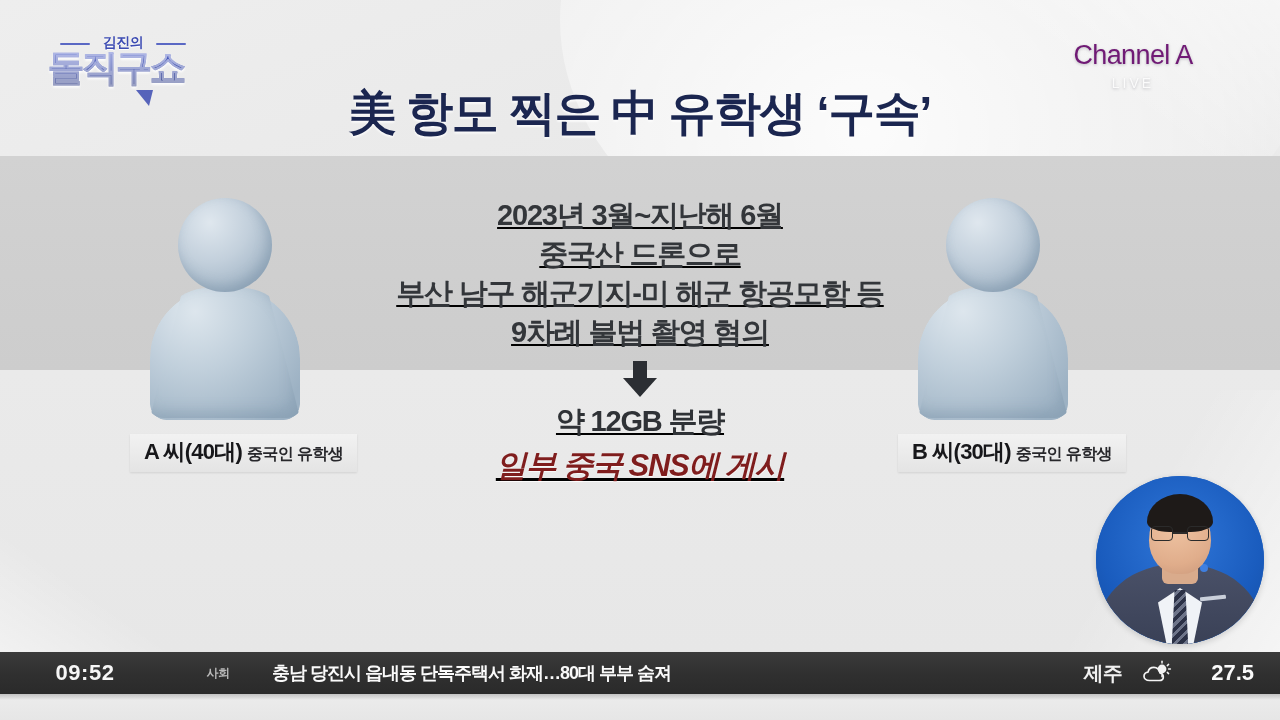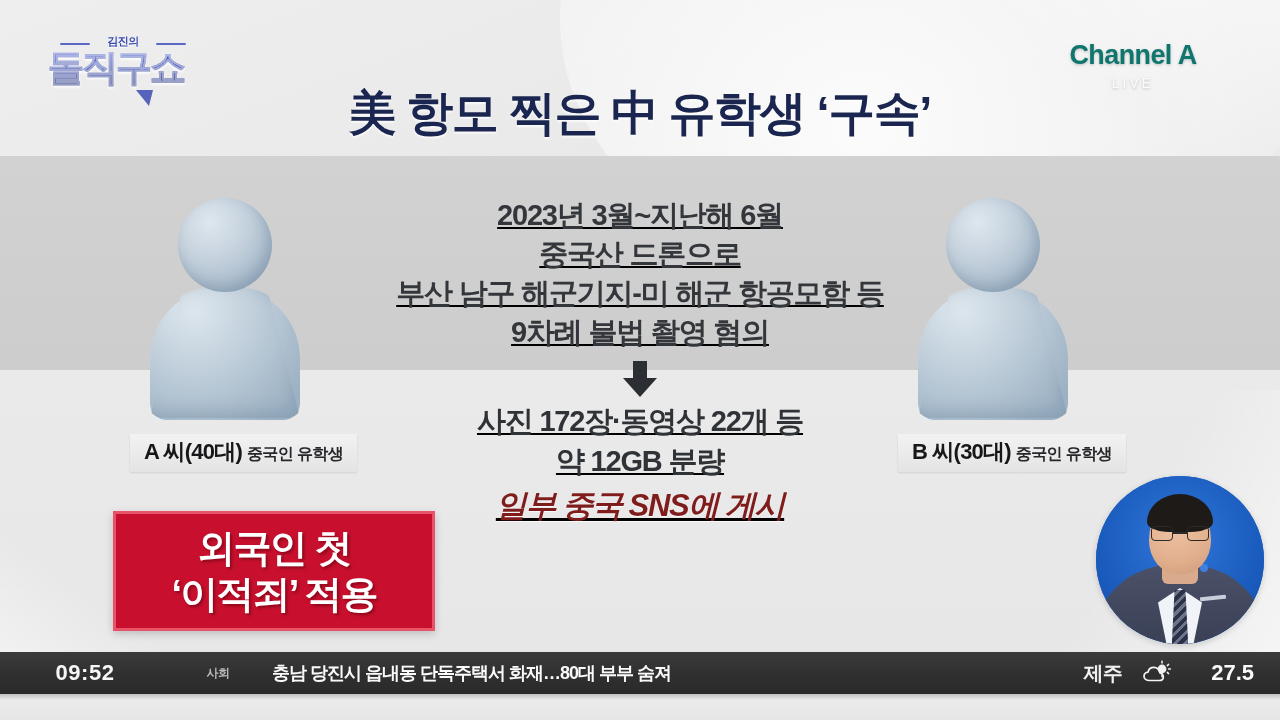--- a/index.html
+++ b/index.html
@@ -67,21 +67,21 @@
   .show-logo {
     position: absolute;
     left: 48px; top: 28px;
     width: 150px; height: 82px;
   }
   .logo-top-line {
     position: absolute;
     left: 0; top: 6px;
     width: 150px;
     text-align: center;
-    font-size: 11px;
+    font-size: 14px;
     font-weight: 700;
     color: #3c4bb2;
     letter-spacing: -0.5px;
     text-shadow: 0 1px 0 rgba(255,255,255,0.9);
   }
   .logo-top-line::before,
   .logo-top-line::after {
     content: "";
     position: absolute;
     top: 9px;
@@ -120,22 +120,22 @@
 
   
   .channel-wrap {
     position: absolute;
     right: 52px; top: 40px;
     width: 190px;
     text-align: center;
   }
   .channel-name {
     font-size: 27px;
-    font-weight: 700;
-    color: #0f766e;
+    font-weight: 400;
+    color: #701a75;
     letter-spacing: -0.6px;
     text-shadow: 0 1px 3px rgba(120,120,130,0.45);
     text-align: center;
   }
   .channel-live {
     margin-top: 4px;
     font-size: 14px;
     font-weight: 400;
     letter-spacing: 3px;
     color: #fbfbfb;
@@ -525,29 +525,24 @@
     <div class="ctext">2023년 3월~지난해 6월</div>
     <div class="ctext">중국산 드론으로</div>
     <div class="ctext">부산 남구 해군기지-미 해군 항공모함 등</div>
     <div class="ctext">9차례 불법 촬영 혐의</div>
 
     <div class="arrow-down">
       <div class="stem"></div>
       <div class="head"></div>
     </div>
 
-    <div class="ctext2">사진 172장·동영상 22개 등</div>
     <div class="ctext2">약 12GB 분량</div>
     <div class="ctext-red">일부 중국 SNS에 게시</div>
   </div>
 
-  <div class="red-banner">
-    <div class="rb-line">외국인 첫</div>
-    <div class="rb-line">‘이적죄’ 적용</div>
-  </div>
 
   <div class="anchor">
     <div class="a-bg"></div>
     <div class="a-suit"></div>
     <div class="a-shirt"></div>
     <div class="a-tie"></div>
     <div class="a-pocket"></div>
     <div class="a-pin"></div>
     <div class="a-neck"></div>
     <div class="a-head"></div>

